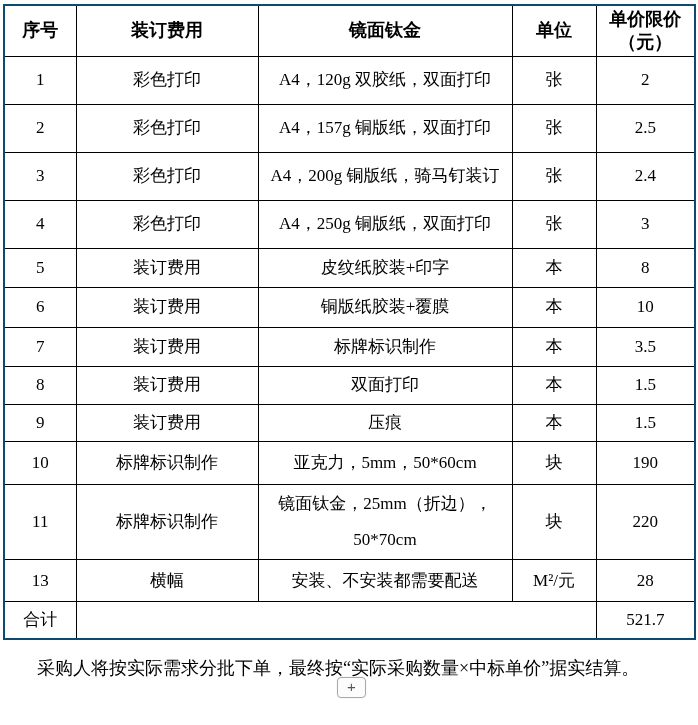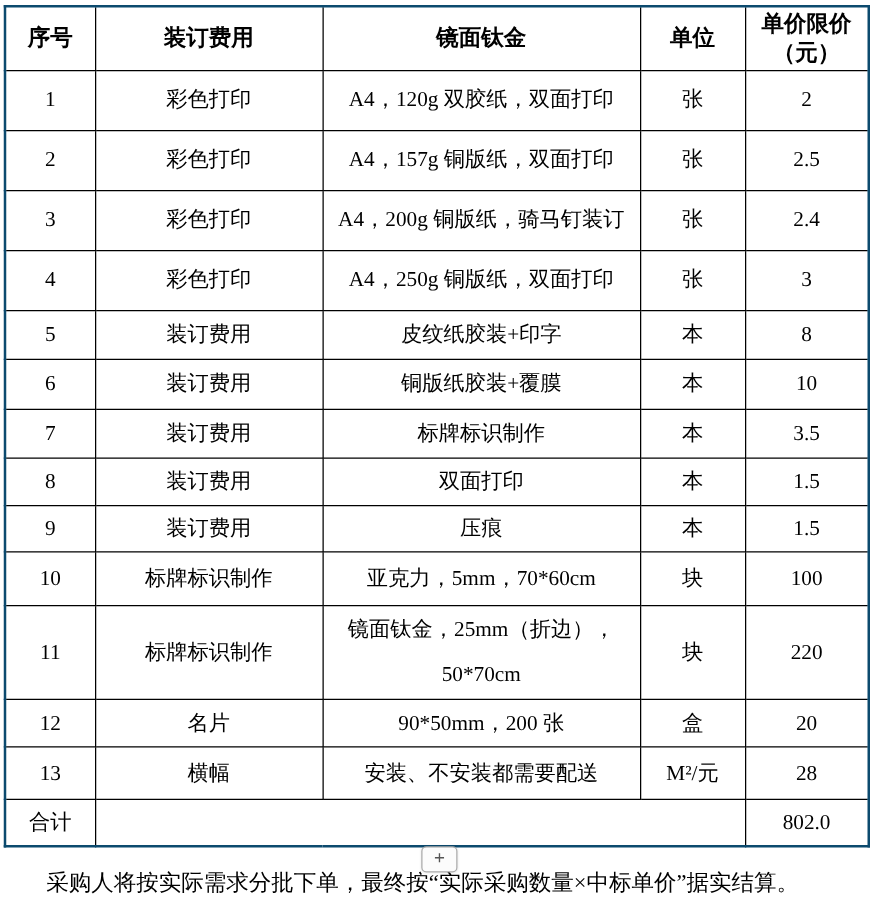--- a/index.html
+++ b/index.html
@@ -153,50 +153,43 @@
       <tr class="data-row" style="height: 37px;">
     <td class="c-no">9</td>
     <td class="c-name">装订费用</td>
     <td class="c-spec">压痕</td>
     <td class="c-unit">本</td>
     <td class="c-price">1.5</td>
   </tr>
       <tr class="data-row" style="height: 43px;">
     <td class="c-no">10</td>
     <td class="c-name">标牌标识制作</td>
-    <td class="c-spec">亚克力，5mm，70*60cm</td>
+    <td class="c-spec">亚克力，5mm，50*60cm</td>
     <td class="c-unit">块</td>
-    <td class="c-price">100</td>
+    <td class="c-price">190</td>
   </tr>
       <tr class="data-row" style="height: 75px;">
     <td class="c-no">11</td>
     <td class="c-name">标牌标识制作</td>
     <td class="c-spec">镜面钛金，25mm（折边），50*70cm</td>
     <td class="c-unit">块</td>
     <td class="c-price">220</td>
-  </tr>
-      <tr class="data-row" style="height: 38px;">
-    <td class="c-no">12</td>
-    <td class="c-name">名片</td>
-    <td class="c-spec">90*50mm，200 张</td>
-    <td class="c-unit">盒</td>
-    <td class="c-price">20</td>
   </tr>
       <tr class="data-row" style="height: 42px;">
     <td class="c-no">13</td>
     <td class="c-name">横幅</td>
     <td class="c-spec">安装、不安装都需要配送</td>
     <td class="c-unit">M²/元</td>
     <td class="c-price">28</td>
   </tr>
     </tbody>
   <tfoot>
     <tr class="total-row">
       <td class="c-no">合计</td>
       <td colspan="3"></td>
-      <td class="c-price">802.0</td>
+      <td class="c-price">521.7</td>
     </tr>
   </tfoot>
 </table>
 
 <div class="plus-btn">+</div>
 
 <p class="footnote">采购人将按实际需求分批下单，最终按“实际采购数量×中标单价”据实结算。</p>
 
 </body></html>

